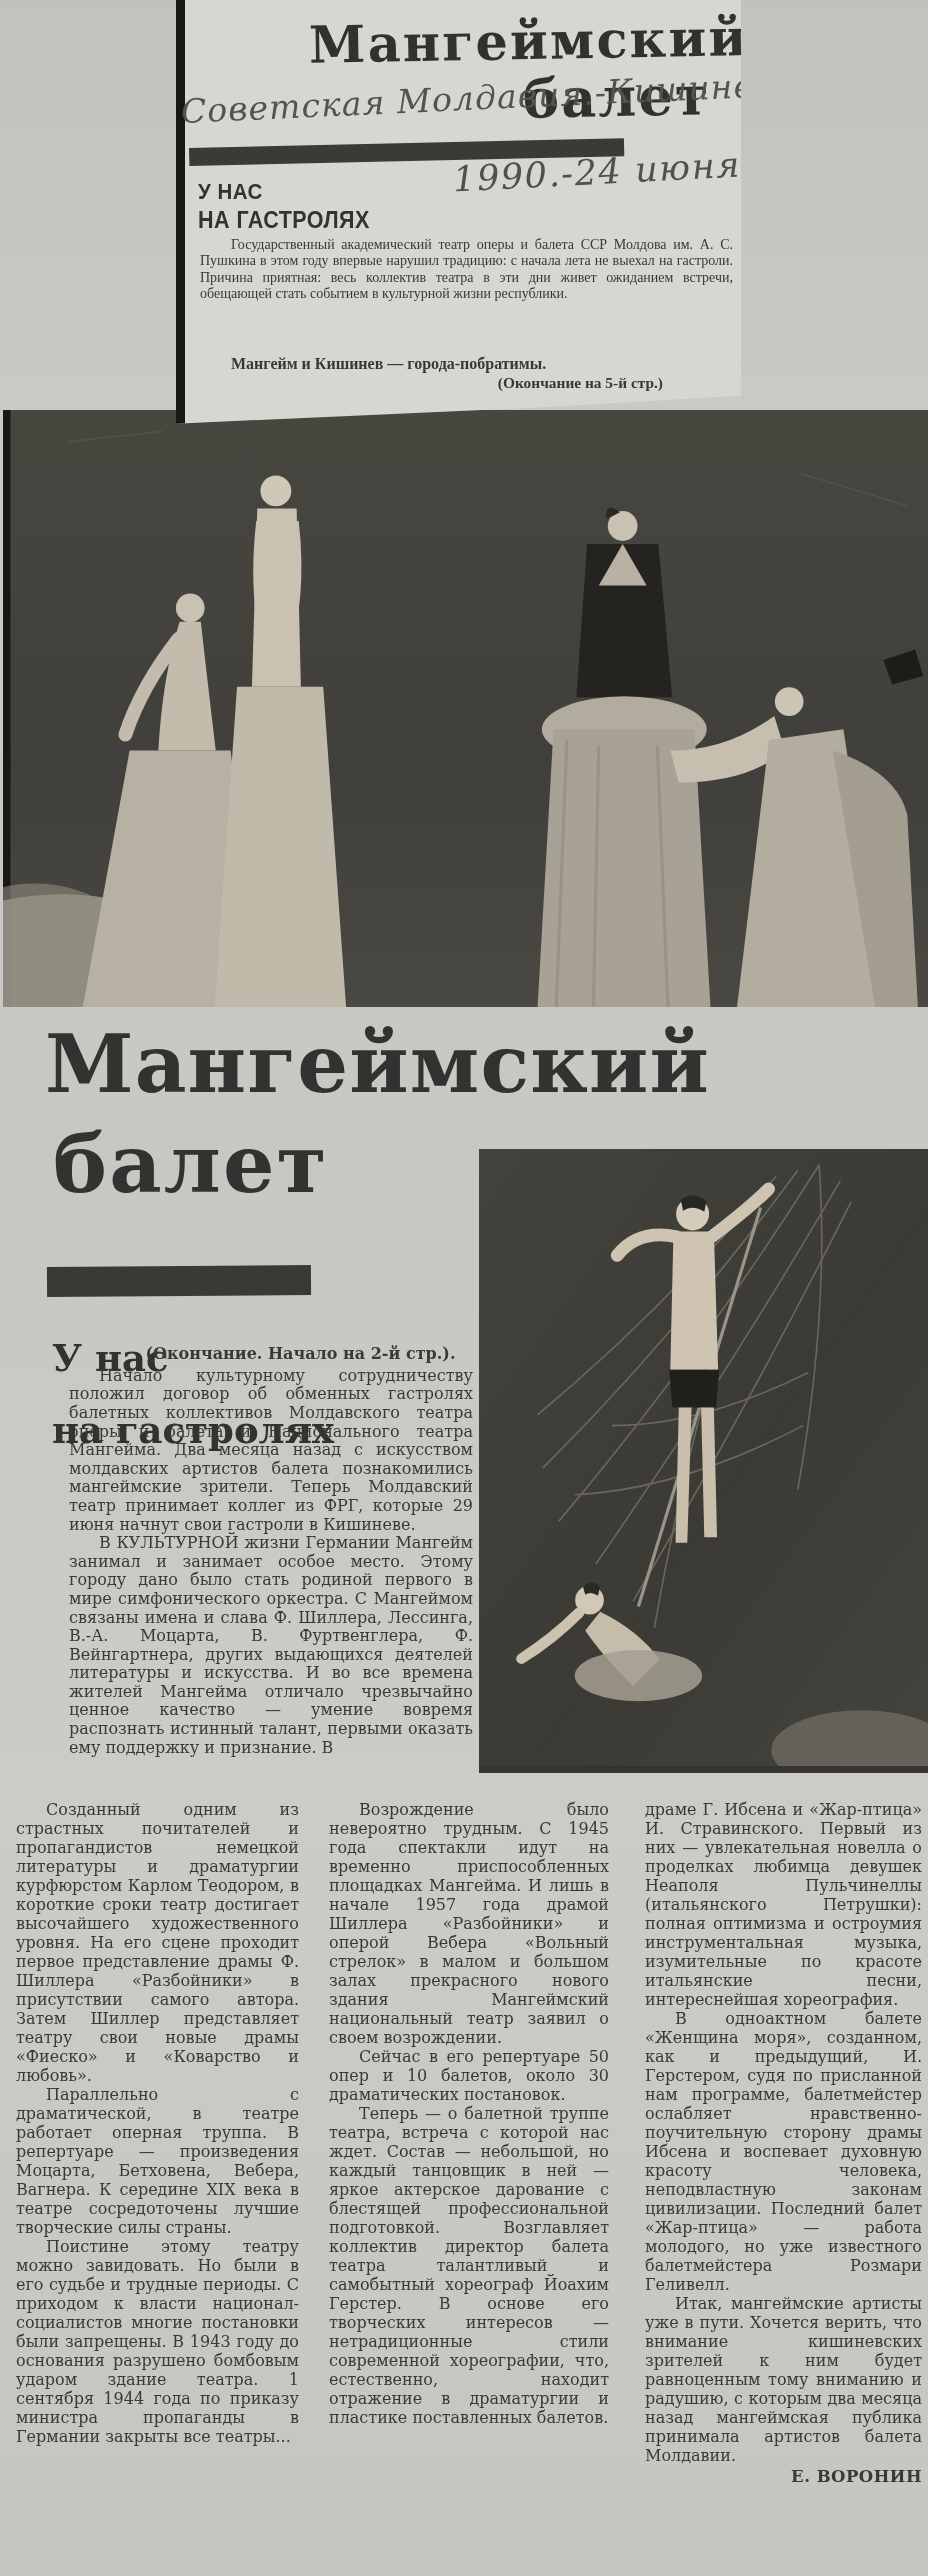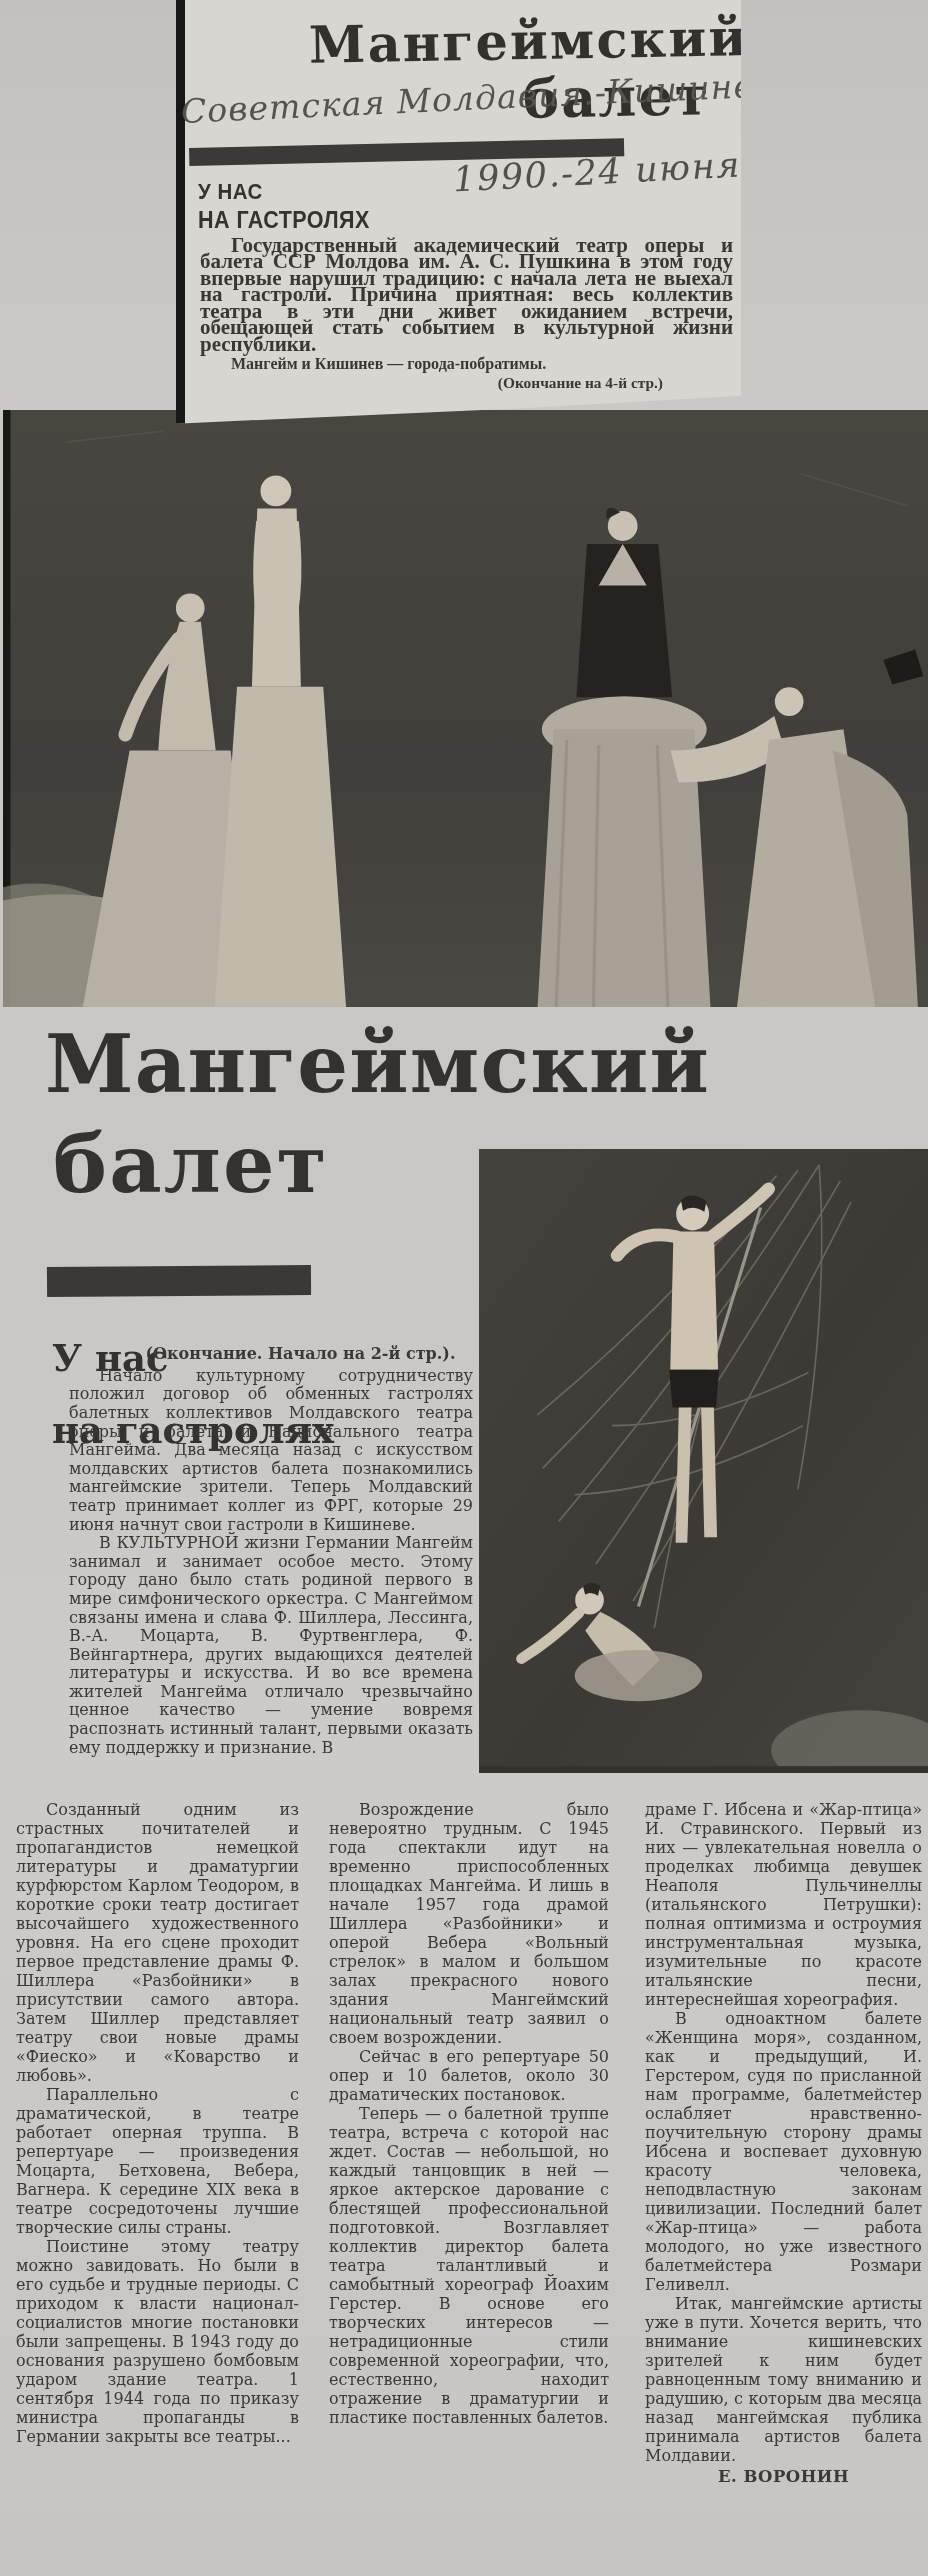--- a/index.html
+++ b/index.html
@@ -20,21 +20,21 @@
             font-family:"DejaVu Serif",serif;color:#55534e;transform:rotate(-2.6deg);transform-origin:left top;
             letter-spacing:1.1px;white-space:nowrap;}
   .c1-bar{position:absolute;left:13.3px;top:151px;width:435px;height:17.6px;background:#3b3a36;
           transform:rotate(-1.3deg);transform-origin:left top;}
   .c1-hand2{position:absolute;left:277px;top:155px;font-size:35px;font-style:italic;
             font-family:"DejaVu Serif",serif;color:#52504b;transform:rotate(-3deg);letter-spacing:1.6px;white-space:nowrap;}
   .c1-rub1{position:absolute;left:22.3px;top:182px;font-size:22.3px;font-weight:bold;
            font-family:"Liberation Sans",sans-serif;letter-spacing:0.5px;color:#35332f;transform:scale(.92,1);transform-origin:left top;}
   .c1-rub2{position:absolute;left:22.3px;top:210px;font-size:23.4px;font-weight:bold;
            font-family:"Liberation Sans",sans-serif;letter-spacing:0.5px;color:#35332f;transform:scale(.92,1);transform-origin:left top;}
-  .c1-para{position:absolute;left:24px;top:240px;width:533px;margin:0;font-size:21px;font-weight:bold;
+  .c1-para{position:absolute;left:24px;top:240px;width:533px;margin:0;font-size:14px;font-weight:normal;
            line-height:16.5px;text-align:justify;text-indent:31px;color:#3a3834;}
   .c1-para2{position:absolute;left:24px;top:359px;width:533px;margin:0;font-size:16px;font-weight:bold;
            line-height:16.5px;text-indent:31px;color:#3a3834;white-space:nowrap;}
   .c1-note{position:absolute;left:24px;top:377px;width:463px;font-size:15.4px;font-weight:bold;
            text-align:right;color:#3a3834;}
   
   .photo1{position:absolute;left:3.2px;top:410px;width:925px;height:597px;}
   .photo2{position:absolute;left:479px;top:1149px;width:449px;height:624px;}
   .photo1 svg,.photo2 svg{display:block;width:100%;height:100%;}
   
@@ -51,21 +51,21 @@
   .midcol{position:absolute;left:69px;top:1345px;width:404px;font-size:16px;line-height:18.6px;
           font-family:"DejaVu Serif",serif;color:#3b3935;}
   .mid-note{text-align:center;padding-left:59px;font-weight:bold;margin-bottom:3.2px;white-space:nowrap;}
   .midcol p,.bcol p{margin:0;text-align:justify;text-indent:30px;}
   p.noind{text-indent:0;}
   .bcol{position:absolute;top:1800px;font-size:16px;line-height:19px;
         font-family:"DejaVu Serif",serif;color:#3b3935;}
   .bcol1{left:16px;width:283px;}
   .bcol2{left:329px;width:280px;}
   .bcol3{left:645px;width:277px;}
-  .sig-name{text-align:center;font-weight:bold;font-size:16.5px;margin-top:2.1px;letter-spacing:0.5px;}
+  .sig-name{text-align:right;font-weight:bold;font-size:16.5px;margin-top:2.1px;letter-spacing:0.5px;}
   .sig-title{margin-left:38px;font-weight:bold;text-align:justify;}
 </style>
 </head>
 <body>
 
 <div class="page">
 
   <div class="photo1">
     <svg viewBox="0 0 1739 1122" preserveAspectRatio="none">
       <defs>
@@ -112,21 +112,21 @@
     <div class="clip1-torn"></div>
     <h1 class="c1-head1">Мангеймский</h1>
     <div class="c1-head2">балет</div>
     <div class="c1-hand1">Советская Молдавия.-Кишинев, —</div>
     <div class="c1-bar"></div>
     <div class="c1-hand2">1990.-24 июня</div>
     <div class="c1-rub1">У НАС</div>
     <div class="c1-rub2">НА ГАСТРОЛЯХ</div>
     <p class="c1-para">Государственный академический театр оперы и балета ССР Молдова им. А. С. Пушкина в этом году впервые нарушил традицию: с начала лета не выехал на гастроли. Причина приятная: весь коллектив театра в эти дни живет ожиданием встречи, обещающей стать событием в культурной жизни республики.</p>
     <p class="c1-para2">Мангейм и Кишинев — города-побратимы.</p>
-    <div class="c1-note">(Окончание на 4-й стр.)</div>
+    <div class="c1-note">(Окончание на 5-й стр.)</div>
   </div>
 
   <h1 class="a-head1">Мангеймский</h1>
   <div class="a-head2">балет</div>
   <div class="a-bar"></div>
   <div class="a-rub1">У нас</div>
   <div class="a-rub2">на гастролях</div>
 
   <div class="photo2">
     <svg viewBox="0 0 845 1173" preserveAspectRatio="none">

